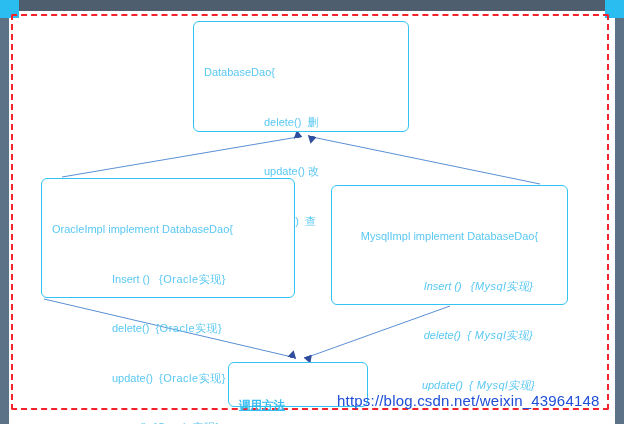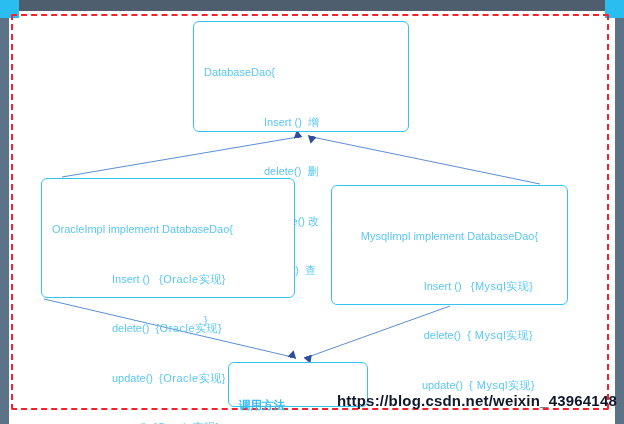--- a/index.html
+++ b/index.html
@@ -108,36 +108,36 @@
     padding: 6px 10px;
     font-size: 10.5px;
     line-height: 14px;
   }
   #node-caller .title {
     display: block;
     font-weight: bold;
     color: #36bdf0;
     font-size: 11.5px;
     line-height: 16px;
+    text-decoration: underline;
   }
 
   .indent-1 { padding-left: 60px; }
-  .indent-mysql { padding-left: 58px; }
+  .indent-mysql { padding-left: 58px; font-style: italic; }
 
   
   .watermark {
     position: absolute;
     left: 337px;
     top: 392px;
     font-size: 15px;
-    color: #0f172a;
+    color: #1d4ed8;
     letter-spacing: 0.2px;
     white-space: nowrap;
     font-family: "Liberation Sans", "DejaVu Sans", sans-serif;
-    font-weight: bold;
   }
 </style>
 </head>
 <body>
 
 <div id="canvas">
 
   <div class="chrome-top-bar"></div>
   <div class="chrome-side-bar left"></div>
   <div class="chrome-side-bar right"></div>
@@ -157,21 +157,20 @@
 
     <line x1="540" y1="184" x2="312" y2="137" stroke="#5b8fd4" stroke-width="1" marker-end="url(#arrow-up)"></line>
 
     <line x1="44" y1="299" x2="292" y2="357" stroke="#5b8fd4" stroke-width="1" marker-end="url(#arrow-up)"></line>
 
     <line x1="450" y1="306" x2="308" y2="357" stroke="#5b8fd4" stroke-width="1" marker-end="url(#arrow-up)"></line>
   </svg>
 
   <div class="node" id="node-interface">
     <span class="line">DatabaseDao{</span>
-    <span class="line indent-1"><span>Insert ()</span><span>  </span><span class="zh">增</span></span>
     <span class="line indent-1"><span>delete()</span><span>  </span><span class="zh">删</span></span>
     <span class="line indent-1"><span>update()</span><span> </span><span class="zh">改</span></span>
     <span class="line indent-1"><span>query()</span><span>  </span><span class="zh">查</span></span>
     <span class="line">}</span>
   </div>
 
   <div class="node" id="node-oracle">
     <span class="line">OracleImpl implement DatabaseDao{</span>
     <span class="line indent-1"><span>Insert ()</span><span>   </span><span class="zh">{Oracle实现}</span></span>
     <span class="line indent-1"><span>delete()</span><span>  </span><span class="zh">{Oracle实现}</span></span>

